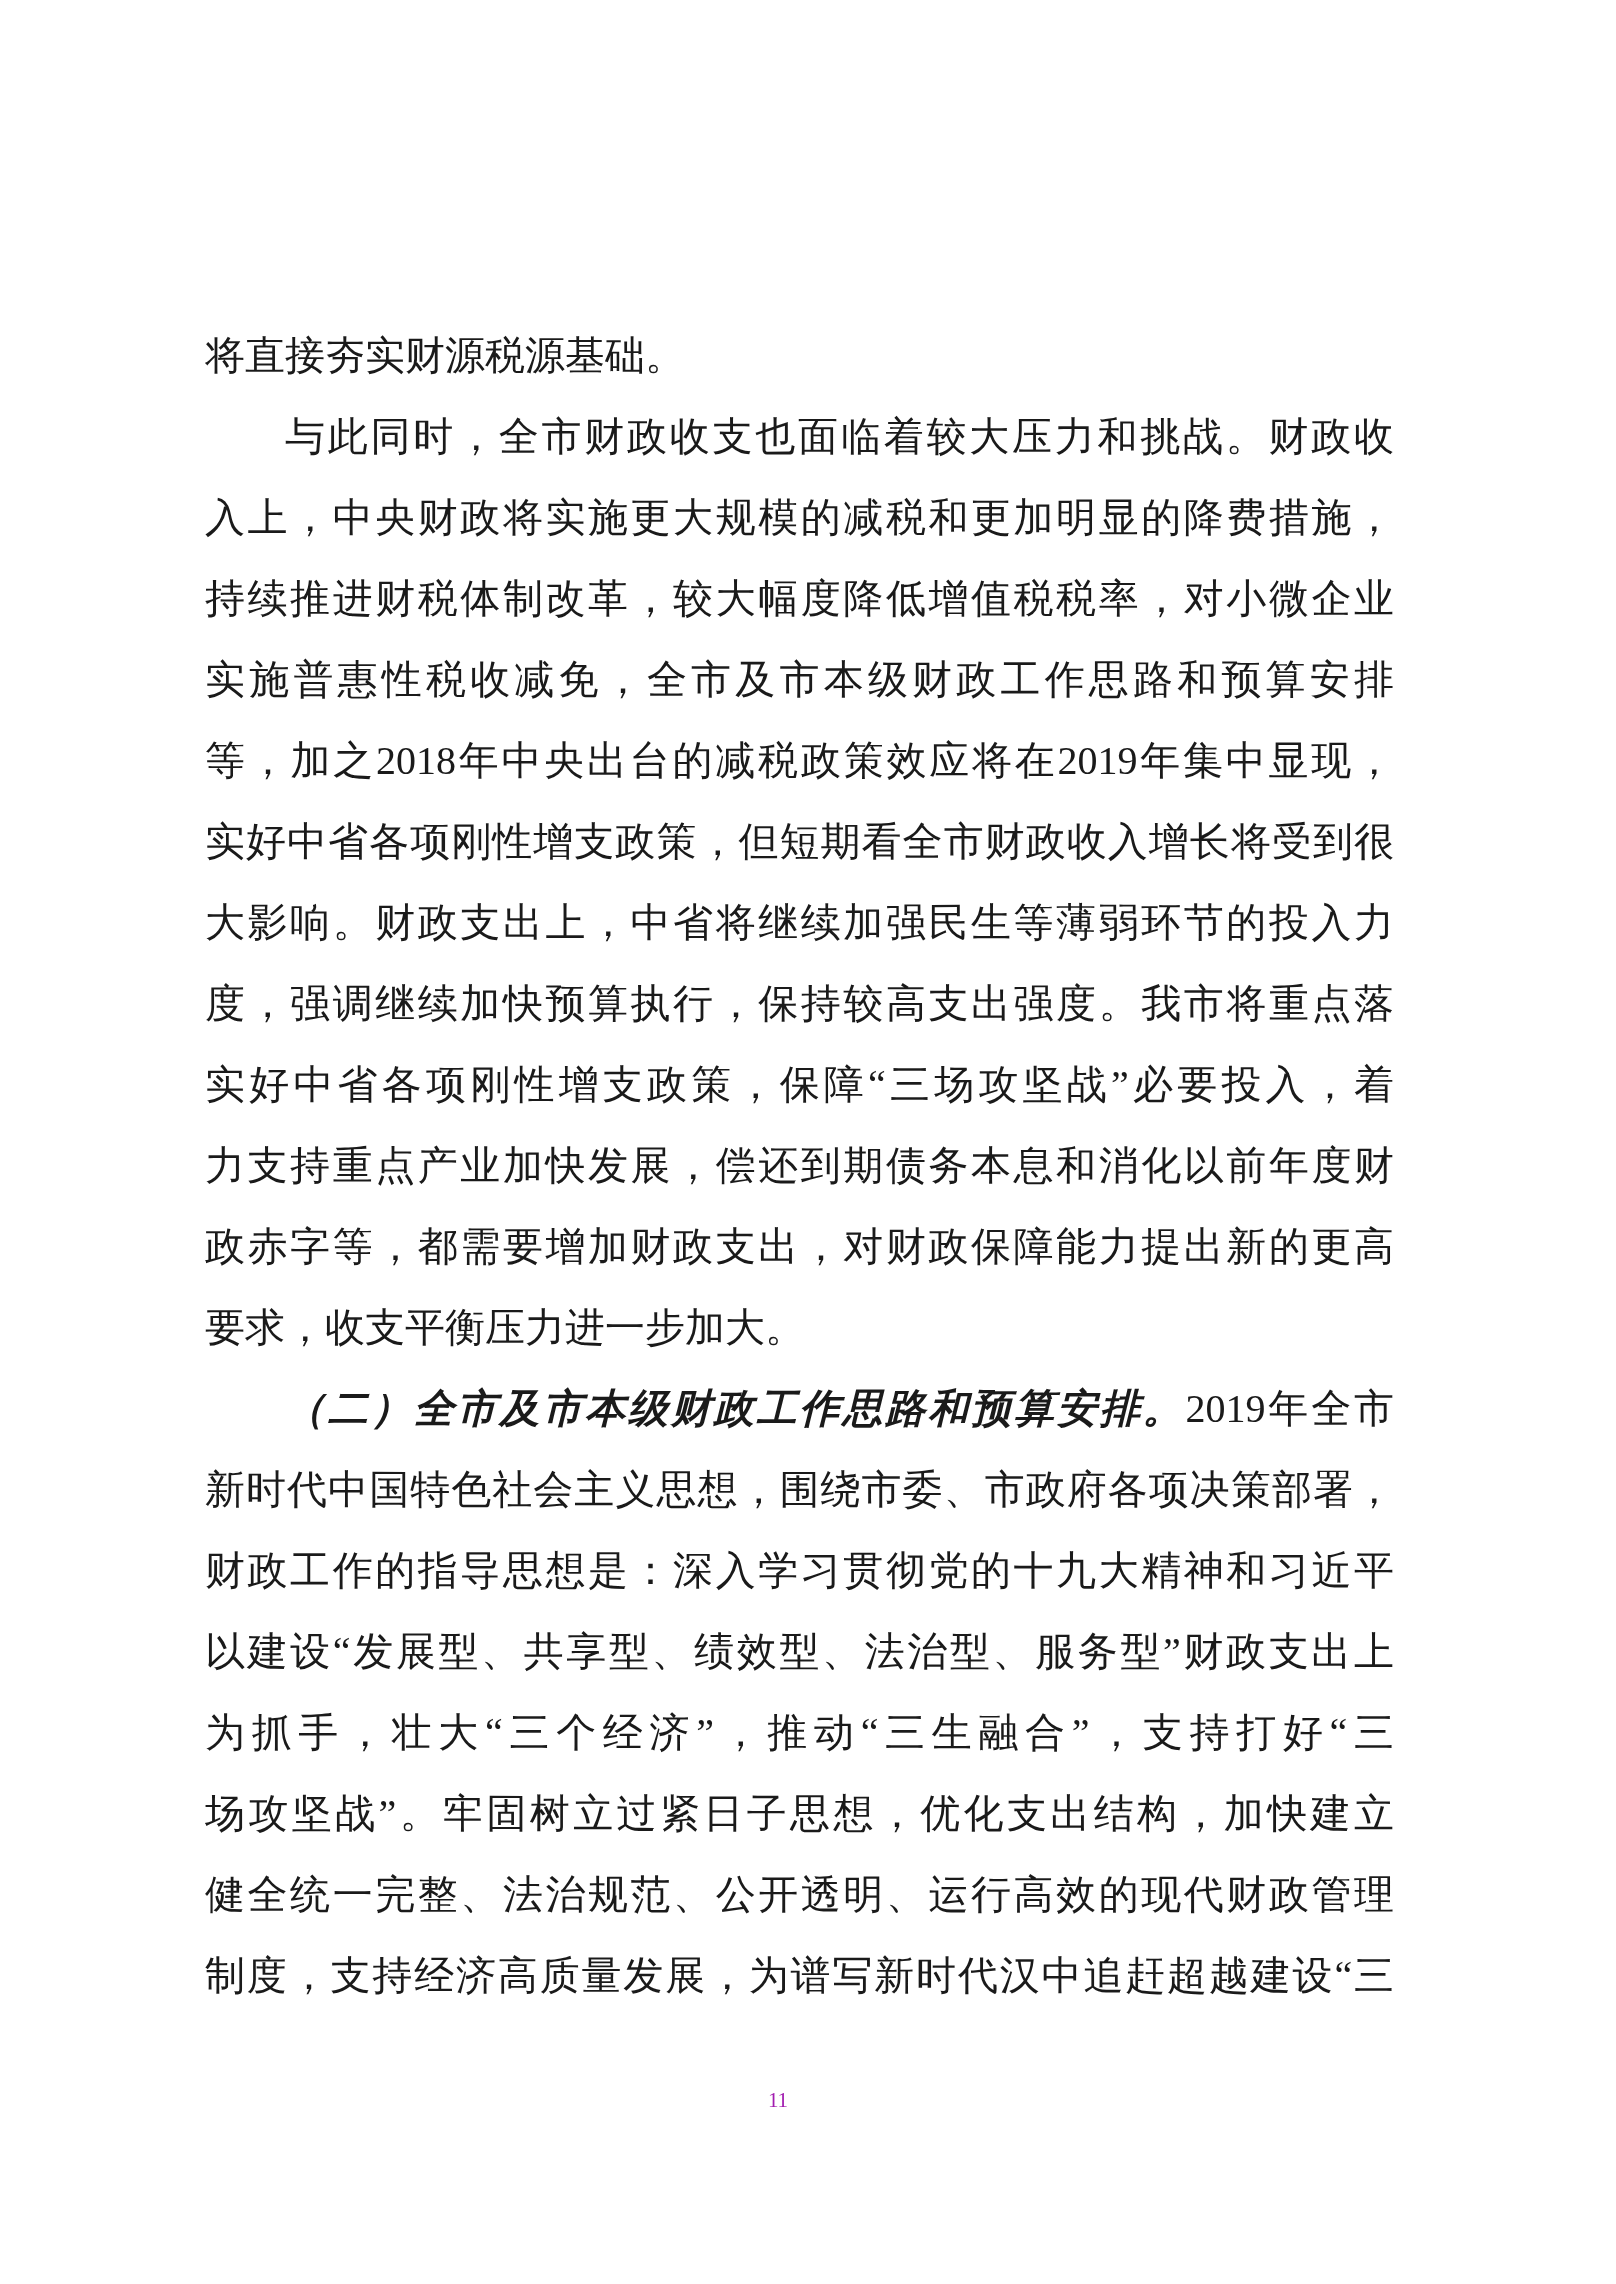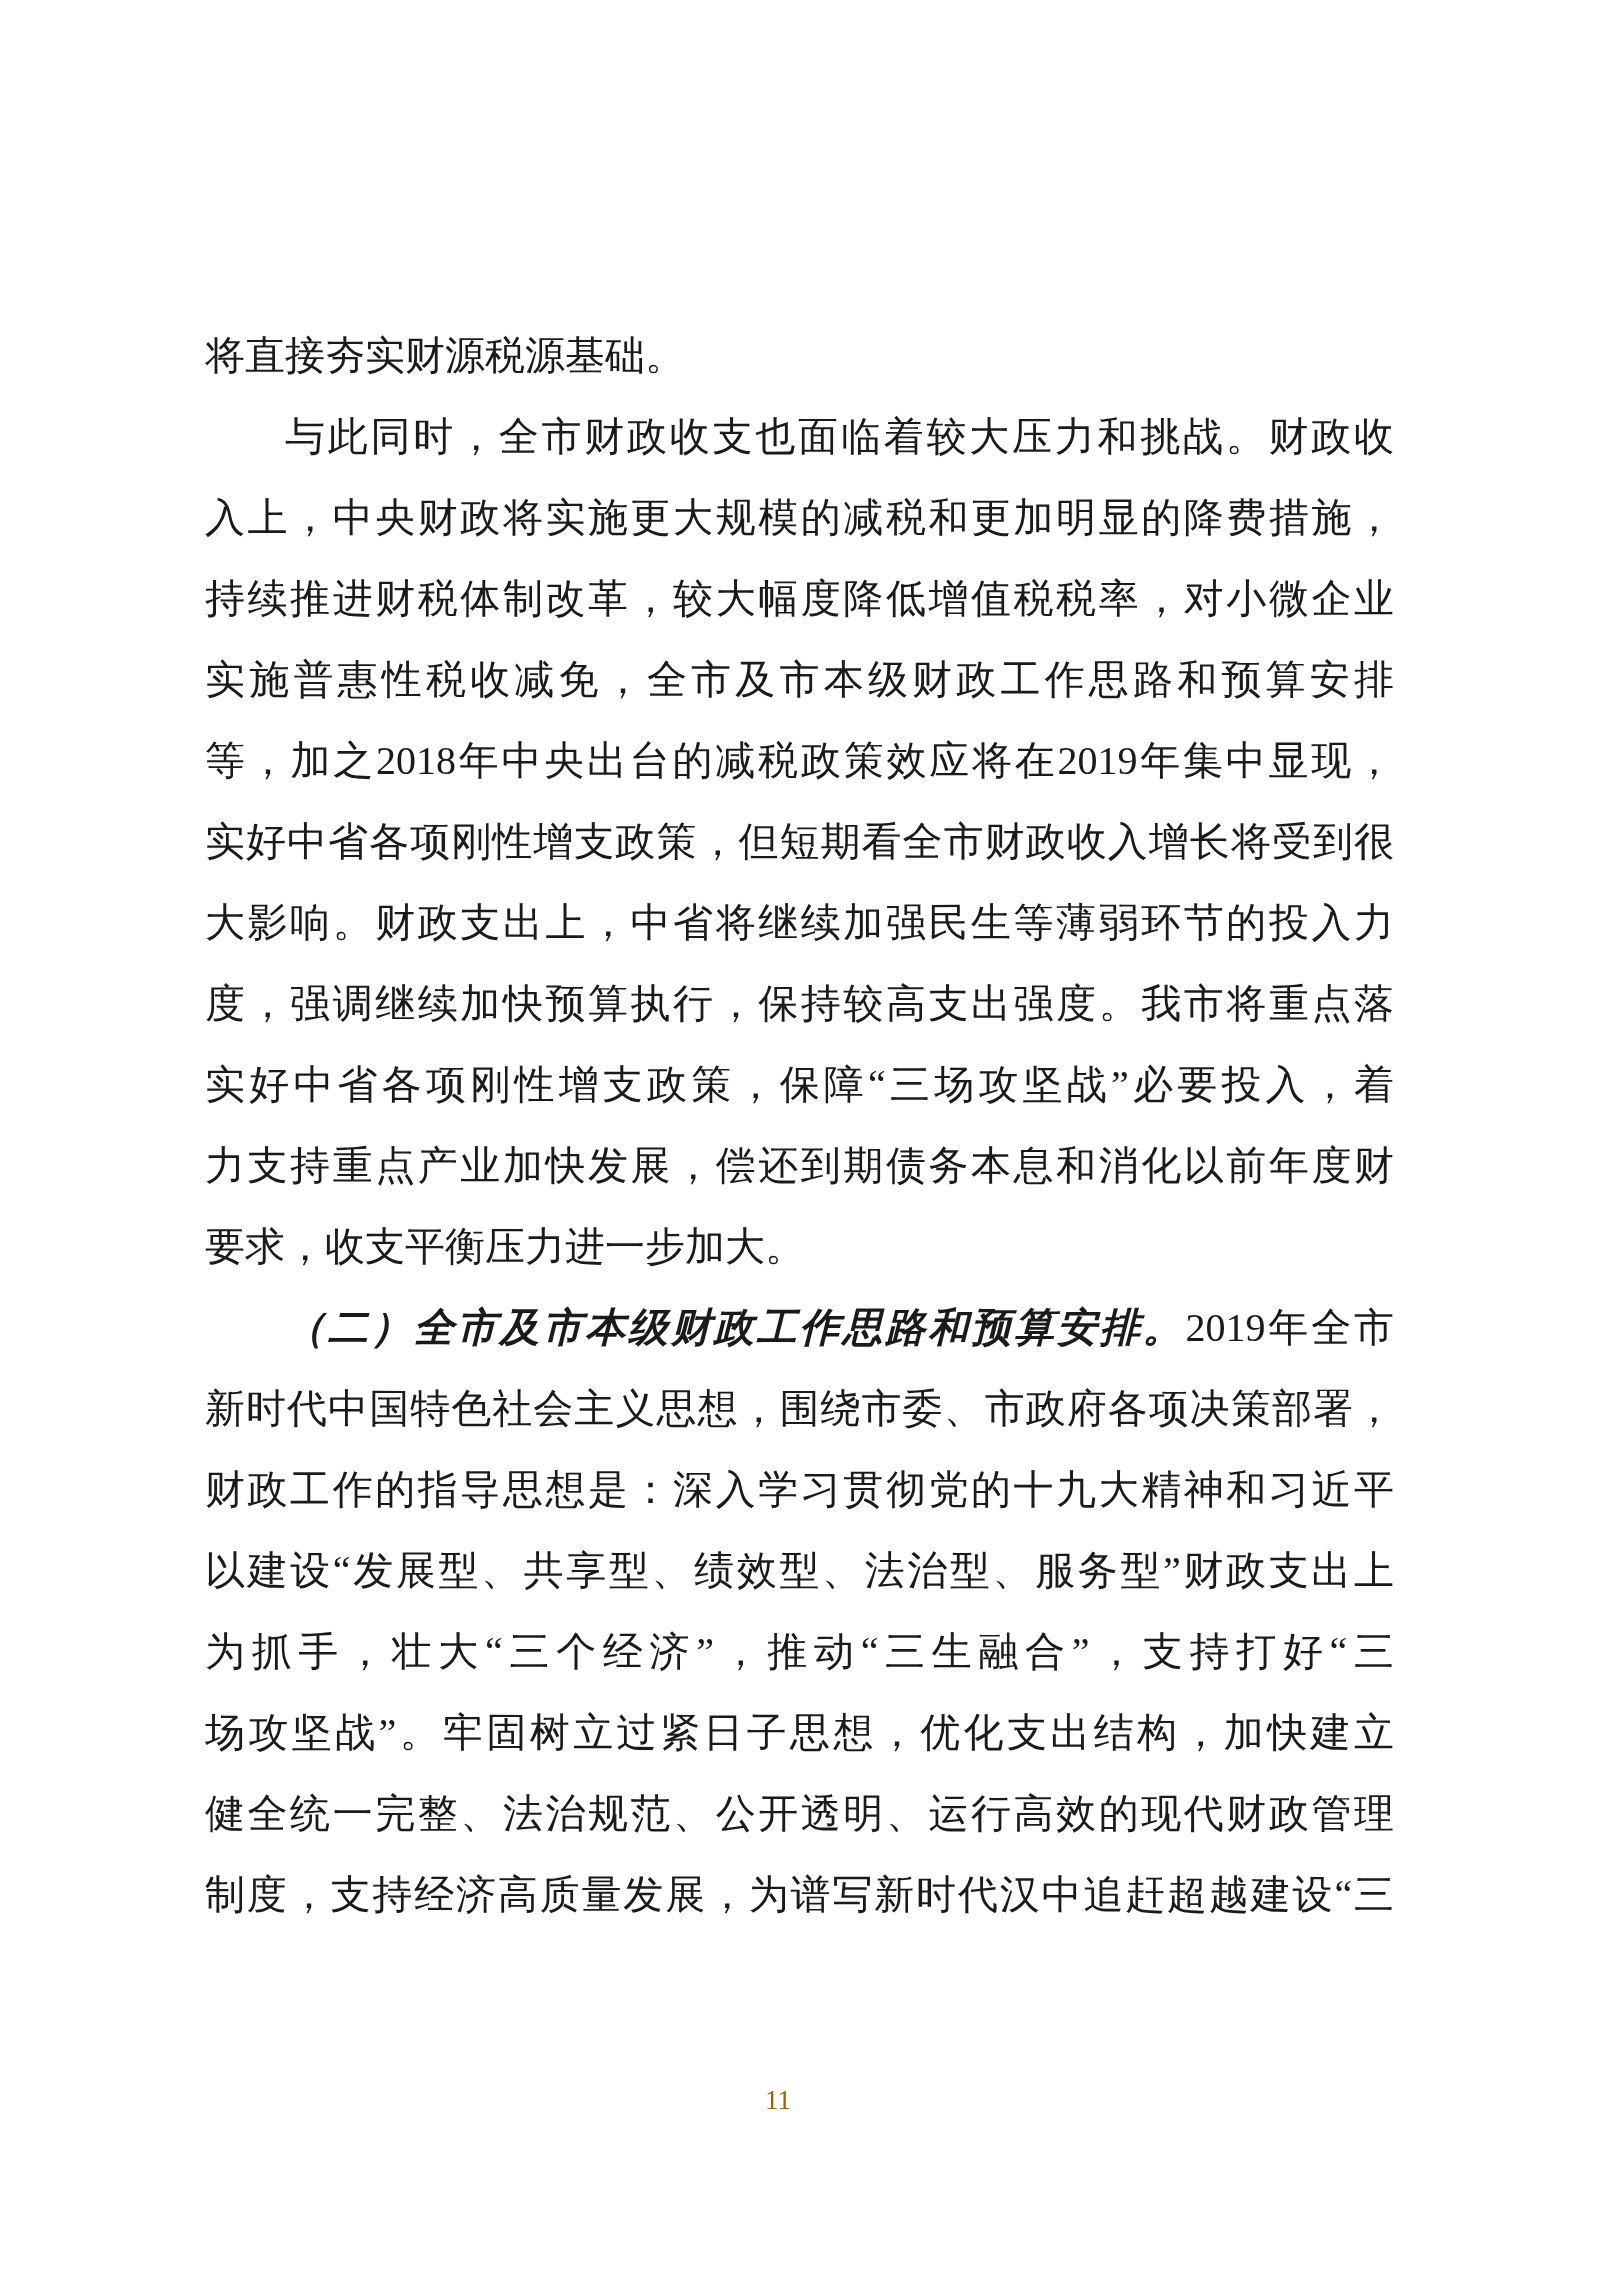--- a/index.html
+++ b/index.html
@@ -40,43 +40,44 @@
   .line .bold {
     font-weight: bold;
     font-style: italic;
   }
   .page-number {
     position: absolute;
     top: 2084px;
     left: 0;
     width: 1556px;
     text-align: center;
-    font-size: 27px;
+    font-size: 21px;
     line-height: 33px;
-    color: #a16207;
+    color: #a21caf;
     font-family: "Liberation Serif", "DejaVu Serif", serif;
   }
 </style>
 </head>
 <body>
 
 <div class="page">
   <div class="textblock">
 
     <div class="line short">将直接夯实财源税源基础。</div>
     <div class="line indent">与此同时，全市财政收支也面临着较大压力和挑战。财政收</div>
     <div class="line">入上，中央财政将实施更大规模的减税和更加明显的降费措施，</div>
     <div class="line">持续推进财税体制改革，较大幅度降低增值税税率，对小微企业</div>
     <div class="line">实施普惠性税收减免，全市及市本级财政工作思路和预算安排</div>
     <div class="line">等，加之2018年中央出台的减税政策效应将在2019年集中显现，</div>
     <div class="line">实好中省各项刚性增支政策，但短期看全市财政收入增长将受到很</div>
     <div class="line">大影响。财政支出上，中省将继续加强民生等薄弱环节的投入力</div>
     <div class="line">度，强调继续加快预算执行，保持较高支出强度。我市将重点落</div>
     <div class="line">实好中省各项刚性增支政策，保障“三场攻坚战”必要投入，着</div>
     <div class="line">力支持重点产业加快发展，偿还到期债务本息和消化以前年度财</div>
+    <div class="line">政赤字等，都需要增加财政支出，对财政保障能力提出新的更高</div>
     <div class="line short">要求，收支平衡压力进一步加大。</div>
 
     <div class="line indent"><span class="bold">（二）全市及市本级财政工作思路和预算安排。</span><span>2019年全市</span></div>
 
     <div class="line">新时代中国特色社会主义思想，围绕市委、市政府各项决策部署，</div>
     <div class="line">财政工作的指导思想是：深入学习贯彻党的十九大精神和习近平</div>
     <div class="line">以建设“发展型、共享型、绩效型、法治型、服务型”财政支出上</div>
     <div class="line">为抓手，壮大“三个经济”，推动“三生融合”，支持打好“三</div>
     <div class="line">场攻坚战”。牢固树立过紧日子思想，优化支出结构，加快建立</div>
     <div class="line">健全统一完整、法治规范、公开透明、运行高效的现代财政管理</div>

